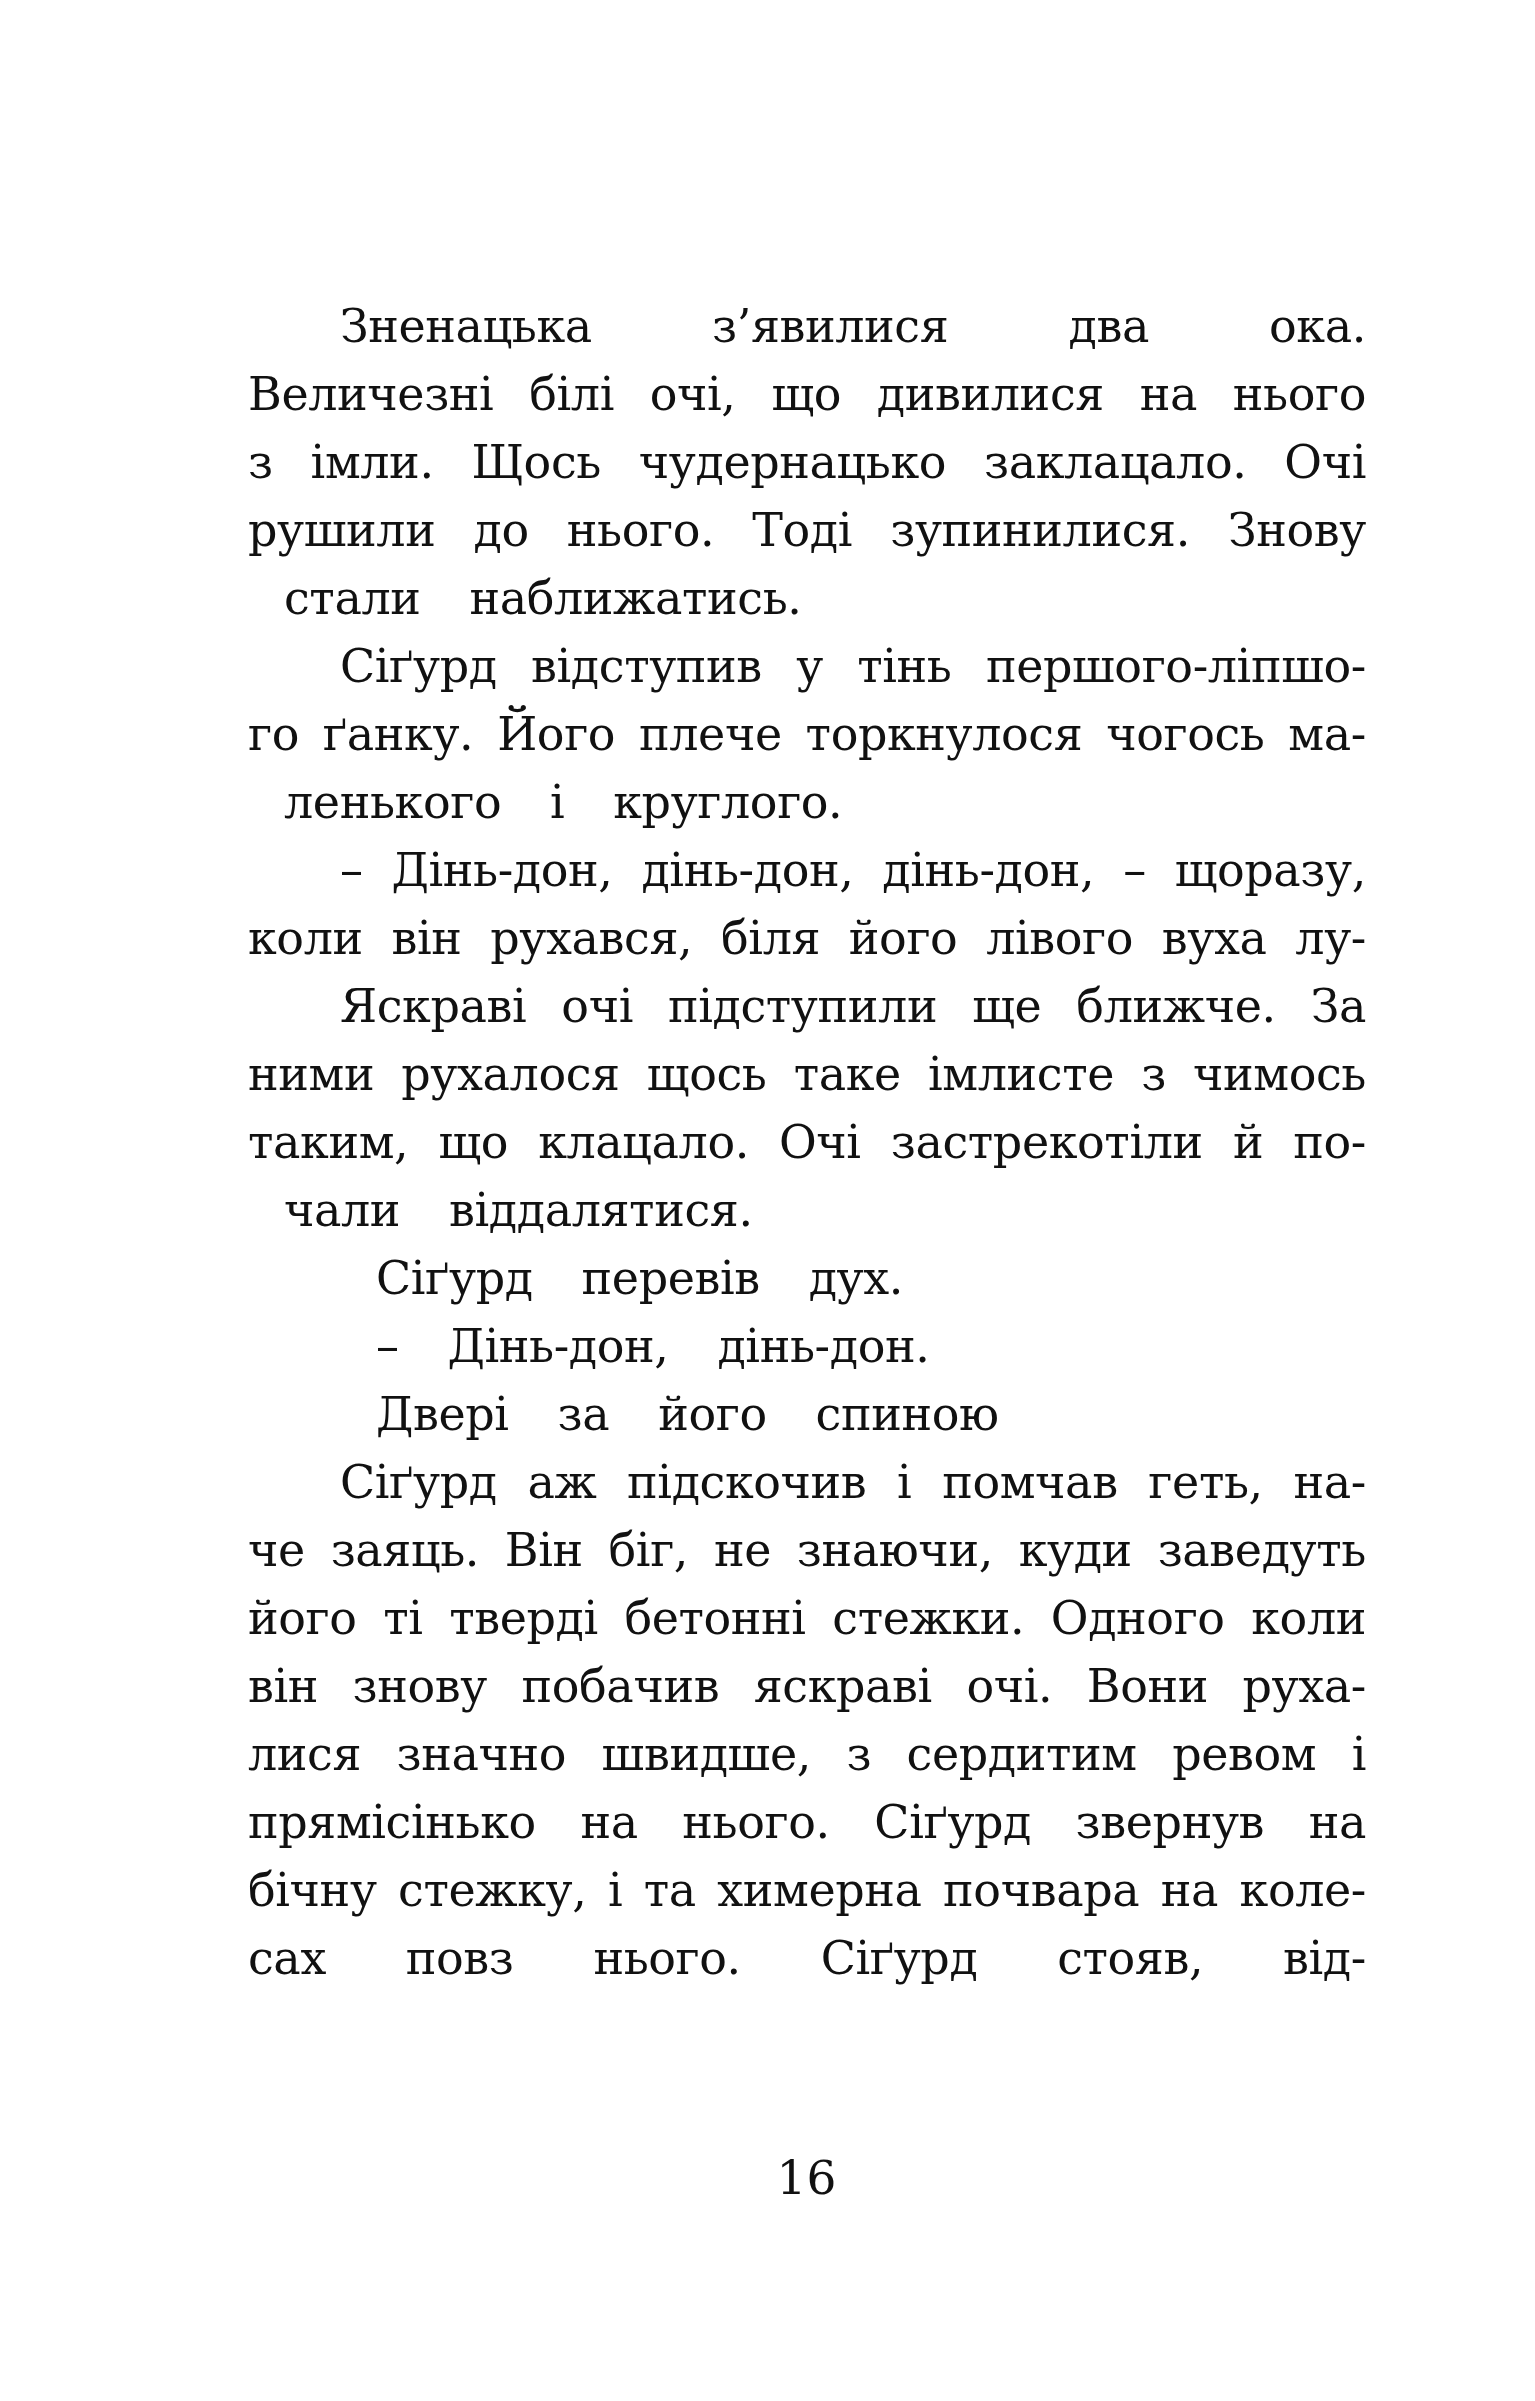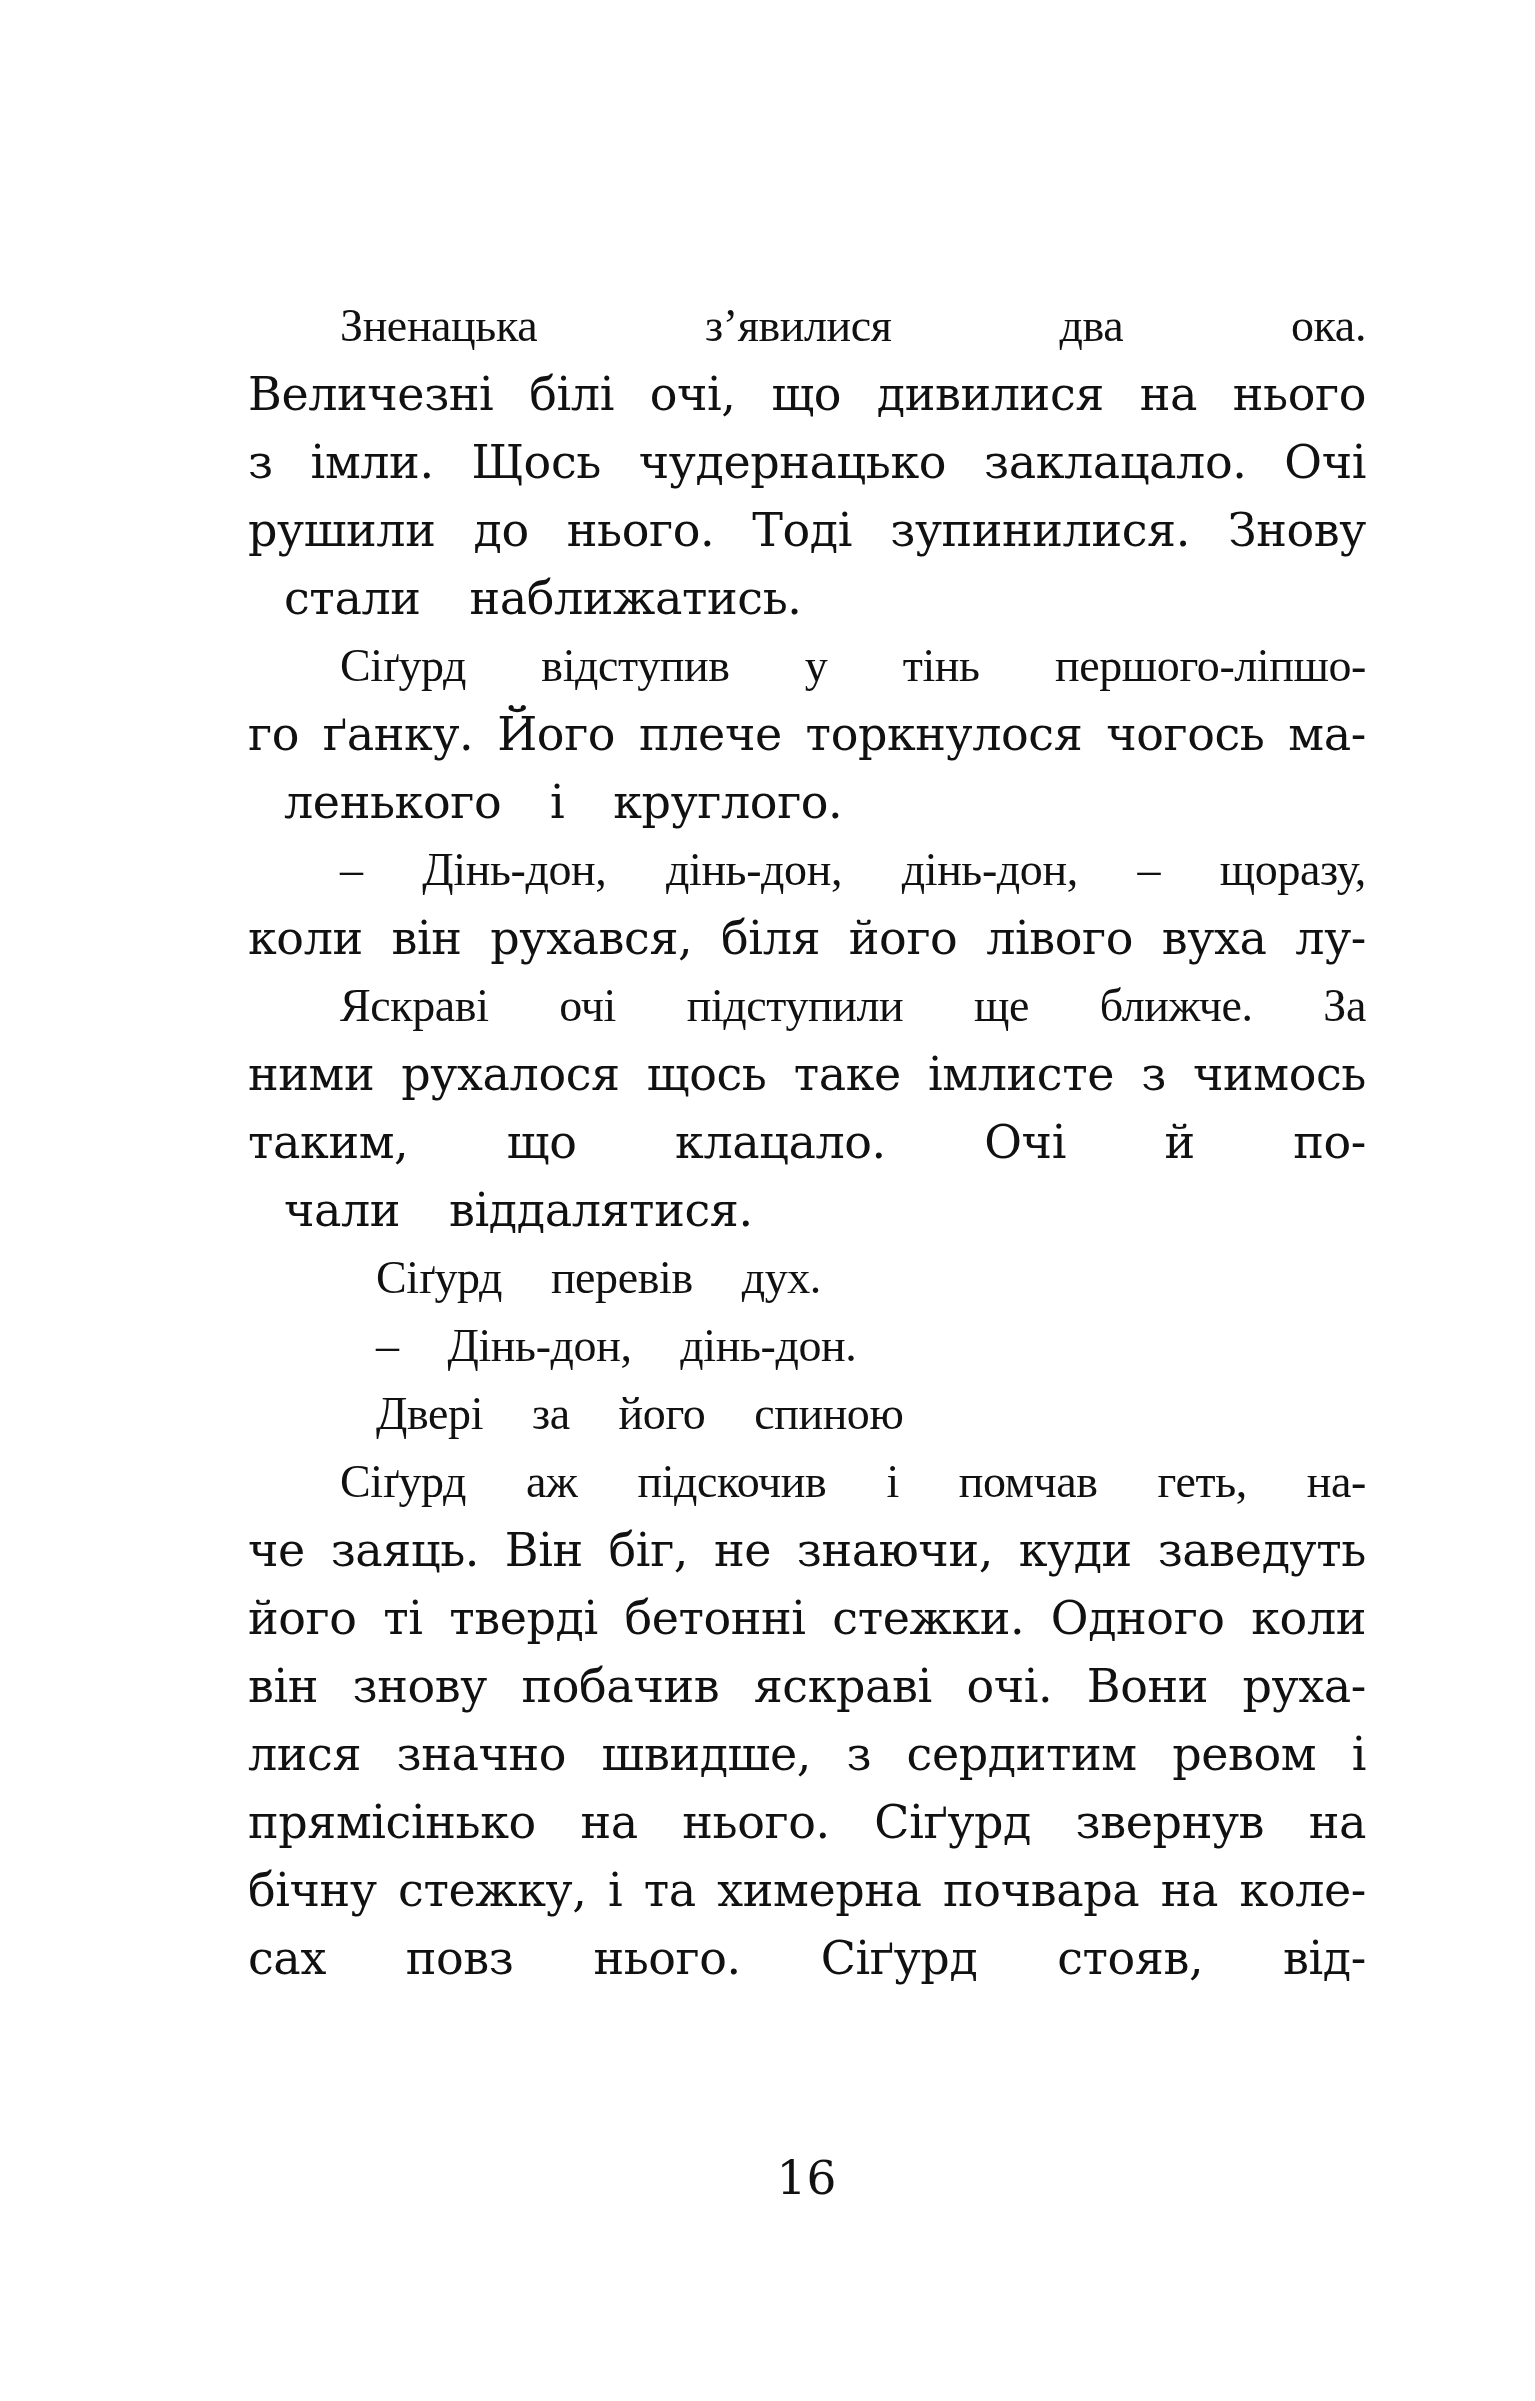--- a/index.html
+++ b/index.html
@@ -42,21 +42,20 @@
   }
   .line.ragged {
     justify-content: flex-start;
   }
   .line.ragged .word {
     margin-right: 0.28em;
     margin-left: 36px;
   }
   .line.indent {
     padding-left: 92px;
-    font-family: Liberation Serif, serif;
   }
   .word {
     display: inline-block;
     letter-spacing: -0.4px;
   }
   .page-number {
     position: absolute;
     left: 0;
     width: 1535px;
     top: 2150px;
@@ -170,20 +169,21 @@
           <span class="word">таке</span>
           <span class="word">імлисте</span>
           <span class="word">з</span>
           <span class="word">чимось</span>
         </div>
         <div class="line justify">
           <span class="word">таким,</span>
           <span class="word">що</span>
           <span class="word">клацало.</span>
           <span class="word">Очі</span>
+          <span class="word">застрекотіли</span>
           <span class="word">й</span>
           <span class="word">по-</span>
         </div>
         <div class="line ragged">
           <span class="word">чали</span>
           <span class="word">віддалятися.</span>
         </div>
       </div>
       <div class="paragraph">
         <div class="line ragged indent">

